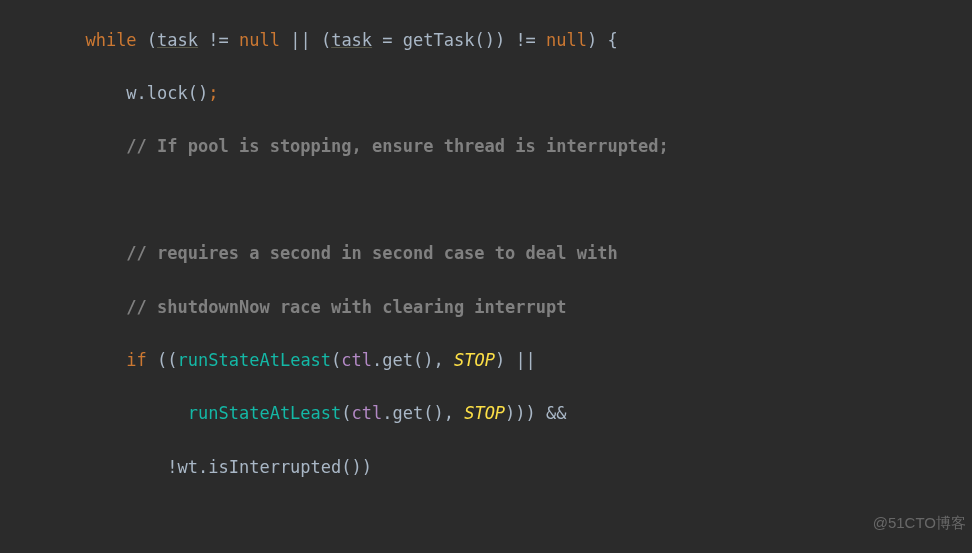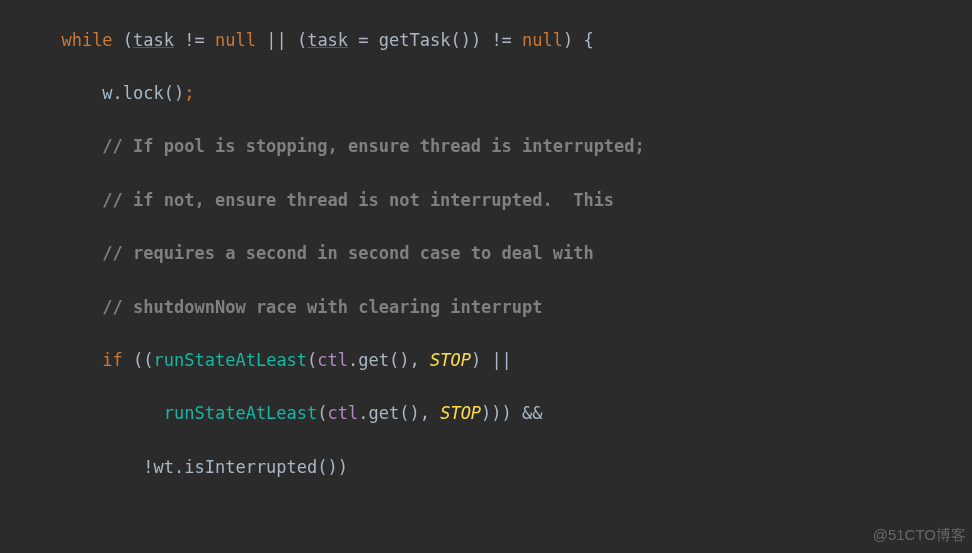--- a/index.html
+++ b/index.html
@@ -12,50 +12,50 @@
     overflow: hidden;
     width: 972px;
     height: 553px;
     position: relative;
   }
   .code-area {
     padding-left: 0;
     padding-top: 0;
     white-space: pre;
   }
-  .line { display: block; height: 26.7px; }
+  .line { display: block; height: 26.7px; margin-left: 24px; }
   .kw { color: #cc7832; }
   .var { color: #a9b7c6; text-decoration: underline; text-decoration-color: #5a5a4a; }
   .comment { color: #808080; font-weight: bold; }
   .method-i { color: #14b8a6; }
   .static-i { color: #b389c5; }
   .const-i { color: #fde047; font-style: italic; }
   .punct { color: #cc7832; }
   .annotation {
     position: absolute;
     pointer-events: none;
   }
   .watermark {
     position: absolute;
     right: 6px;
-    bottom: 4px;
+    bottom: 16px;
     color: #888;
     font-family: sans-serif;
     font-size: 15px;
     opacity: 0.65;
   }
 </style>
 </head>
 <body>
 
 <div class="code-area">
 <span class="line"><span>      </span><span class="kw">while</span><span> (</span><span class="var">task</span><span> != </span><span class="kw">null</span><span> || (</span><span class="var">task</span><span> = getTask()) != </span><span class="kw">null</span><span>) {</span></span>
 <span class="line"><span>          </span><span>w.lock()</span><span class="punct">;</span></span>
 <span class="line"><span>          </span><span class="comment">// If pool is stopping, ensure thread is interrupted;</span></span>
-<span class="line"><span>          </span><span class="comment">// if not, ensure thread is not interrupted.  This</span></span>
+<span class="line"><span>          </span></span>
 <span class="line"><span>          </span><span class="comment">// requires a second in second case to deal with</span></span>
 <span class="line"><span>          </span><span class="comment">// shutdownNow race with clearing interrupt</span></span>
 <span class="line"><span>          </span><span class="kw">if</span><span> ((</span><span class="method-i">runStateAtLeast</span><span>(</span><span class="static-i">ctl</span><span>.get(), </span><span class="const-i">STOP</span><span>) ||</span></span>
 <span class="line"><span>                </span><span class="method-i">runStateAtLeast</span><span>(</span><span class="static-i">ctl</span><span>.get(), </span><span class="const-i">STOP</span><span>))) &amp;&amp;</span></span>
 <span class="line"><span>              </span><span>!wt.isInterrupted())</span></span>
 
 
 
 
 

